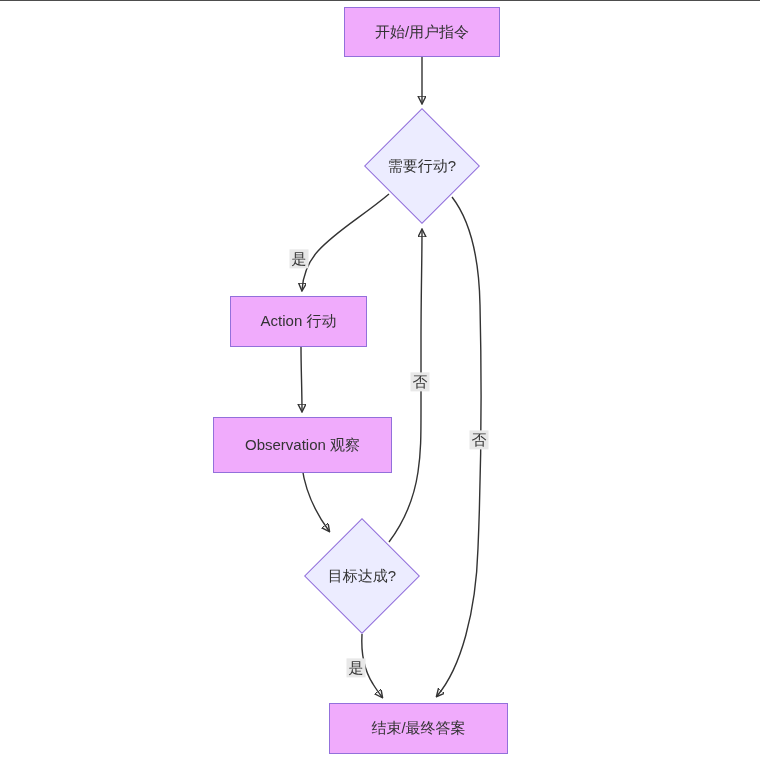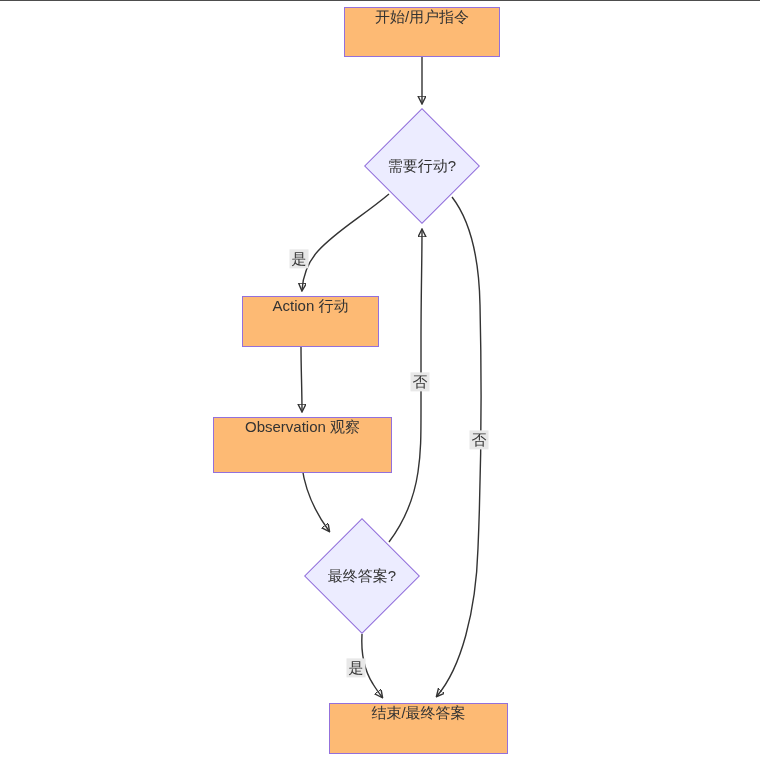--- a/index.html
+++ b/index.html
@@ -5,22 +5,22 @@
   html,body{margin:0;padding:0;background:#ffffff;}
   .canvas{
     position:relative;width:760px;height:760px;background:#ffffff;overflow:hidden;
     font-family:"Liberation Sans","DejaVu Sans",sans-serif;color:#333333;
   }
   .top-rule{position:absolute;left:0;top:0;width:760px;height:1px;background:#4d4d4d;}
   svg.edges{position:absolute;left:0;top:0;width:760px;height:760px;}
   svg.edges path{fill:none;stroke:#333333;stroke-width:1.4px;}
   .node{
     position:absolute;box-sizing:border-box;
-    background:#fdba74;border:1px solid #9370DB;
-    display:flex;align-items:flex-start;justify-content:center;
+    background:#f0abfc;border:1px solid #9370DB;
+    display:flex;align-items:center;justify-content:center;
     font-size:15px;color:#333333;text-align:center;
   }
   .diamond{
     position:absolute;box-sizing:border-box;
     background:#ECECFF;border:1px solid #9370DB;
     transform:rotate(45deg);
   }
   .diamond-label{
     position:absolute;transform:translate(-50%,-50%);
     font-size:15px;color:#333333;white-space:nowrap;text-align:center;
@@ -50,36 +50,36 @@
     <path d="M302,467 C305,489 315,512 329,531" marker-end="url(#arrowhead)"></path>
     <path d="M389,542 C404,522 414,499 418,472 C421,452 421,436 421,410 L421,340 C421,295 422,262 422,230" marker-end="url(#arrowhead)"></path>
     <path d="M452,197 C469,219 479,254 480,305 C482,390 481,475 478,548 C476,612 461,668 437,696" marker-end="url(#arrowhead)"></path>
     <path d="M362,634 C361,651 364,670 373,684 C376,689 379,693 382,697" marker-end="url(#arrowhead)"></path>
   </svg>
 
   <div class="node" style="left:344px;top:7px;width:156px;height:50px">
     <span>开始/用户指令</span>
   </div>
 
-  <div class="node" style="left:242px;top:296px;width:137px;height:51px">
+  <div class="node" style="left:230px;top:296px;width:137px;height:51px">
     <span>Action 行动</span>
   </div>
 
   <div class="node" style="left:213px;top:417px;width:179px;height:56px">
     <span>Observation 观察</span>
   </div>
 
   <div class="node" style="left:329px;top:703px;width:179px;height:51px">
     <span>结束/最终答案</span>
   </div>
 
   <div class="diamond" style="left:381px;top:125px;width:82px;height:82px"></div>
   <div class="diamond-label" style="left:422px;top:166px">需要行动?</div>
 
   <div class="diamond" style="left:321px;top:535px;width:82px;height:82px"></div>
-  <div class="diamond-label" style="left:362px;top:576px">最终答案?</div>
+  <div class="diamond-label" style="left:362px;top:576px">目标达成?</div>
 
   <div class="edge-label" style="left:299px;top:259px">是</div>
   <div class="edge-label" style="left:420px;top:382px">否</div>
   <div class="edge-label" style="left:479px;top:440px">否</div>
   <div class="edge-label" style="left:356px;top:668px">是</div>
 
 </div>
 
 </body></html>

